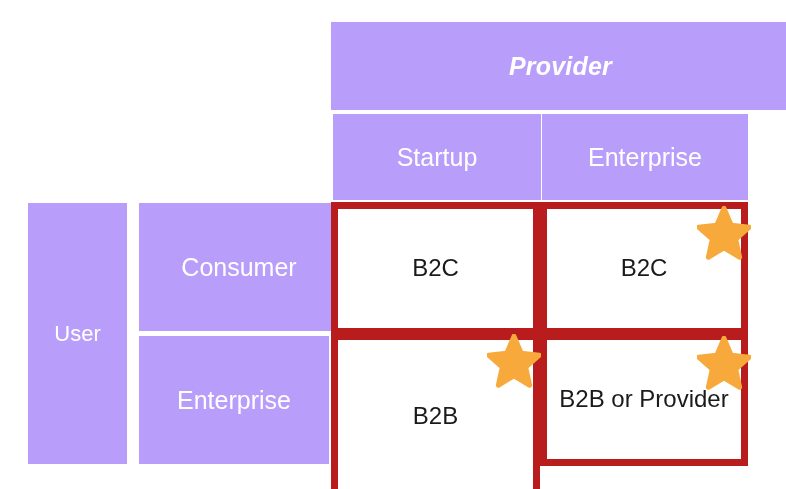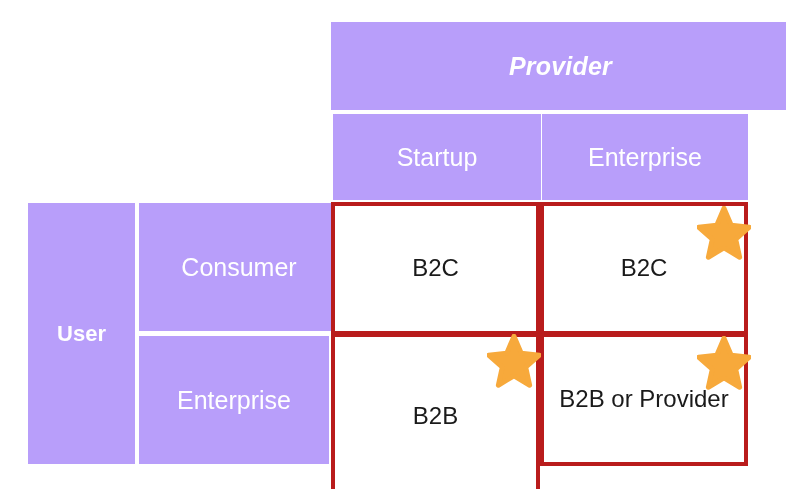--- a/index.html
+++ b/index.html
@@ -61,24 +61,24 @@
     width: 206px;
     height: 86px;
     font-size: 25px;
     font-weight: normal;
   }
 
   
   #user-header {
     left: 28px;
     top: 203px;
-    width: 107px;
+    width: 99px;
     height: 261px;
     font-size: 22px;
-    font-weight: bold;
+    font-weight: normal;
   }
 
   
   #user-row-consumer {
     left: 139px;
     top: 203px;
     width: 200px;
     height: 128px;
     font-size: 25px;
     font-weight: normal;
@@ -89,21 +89,21 @@
     width: 190px;
     height: 128px;
     font-size: 25px;
     font-weight: normal;
   }
 
   
   .cell {
     position: absolute;
     background: #ffffff;
-    border: 4px solid #b91c1c;
+    border: 7px solid #b91c1c;
     box-sizing: border-box;
     display: flex;
     align-items: center;
     justify-content: center;
     color: #1a1a1a;
     font-size: 24px;
     line-height: 1.28;
     text-align: center;
   }
   .cell .cell-text {

